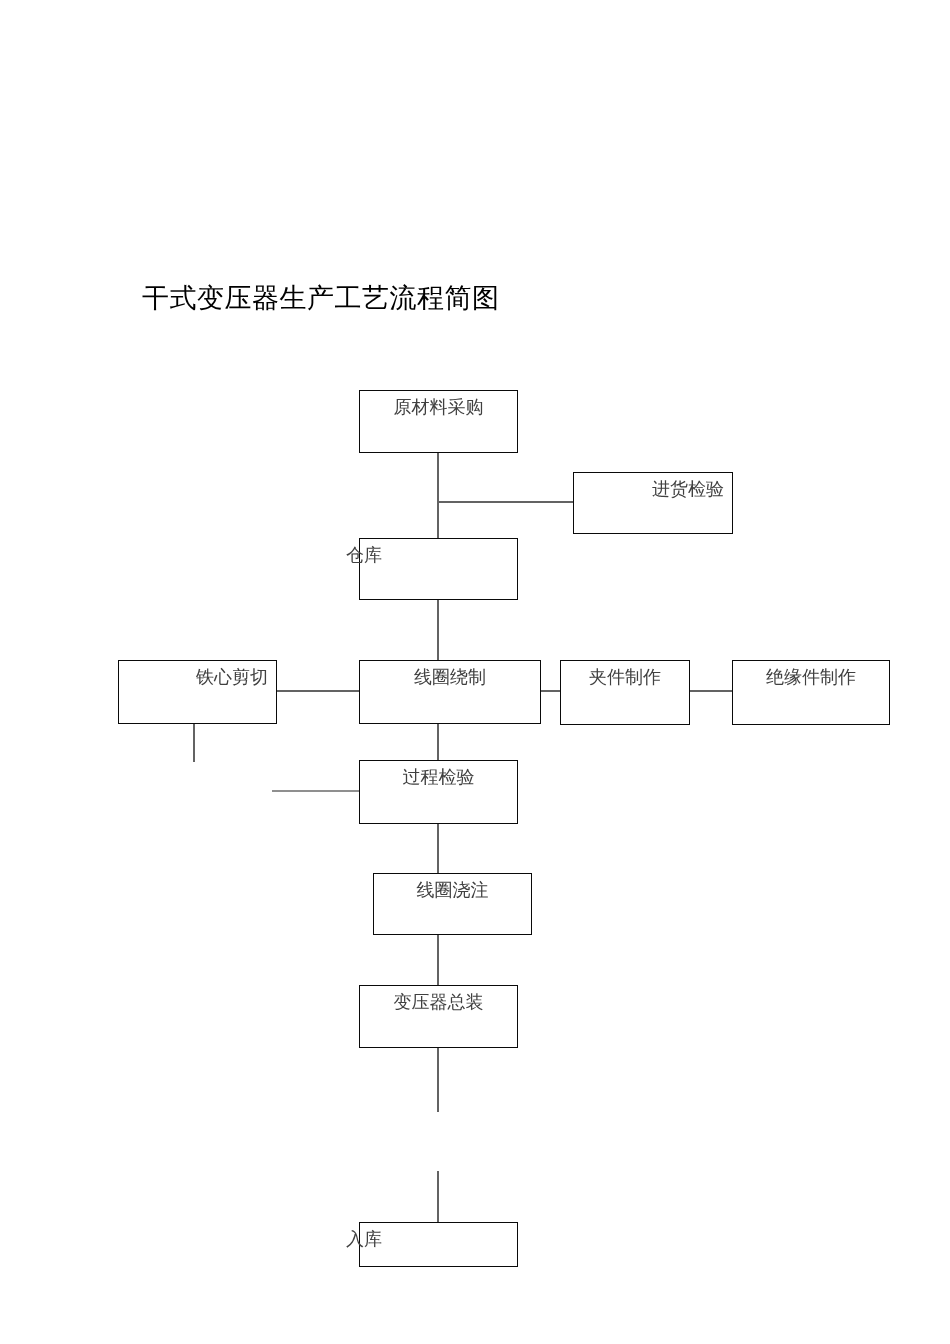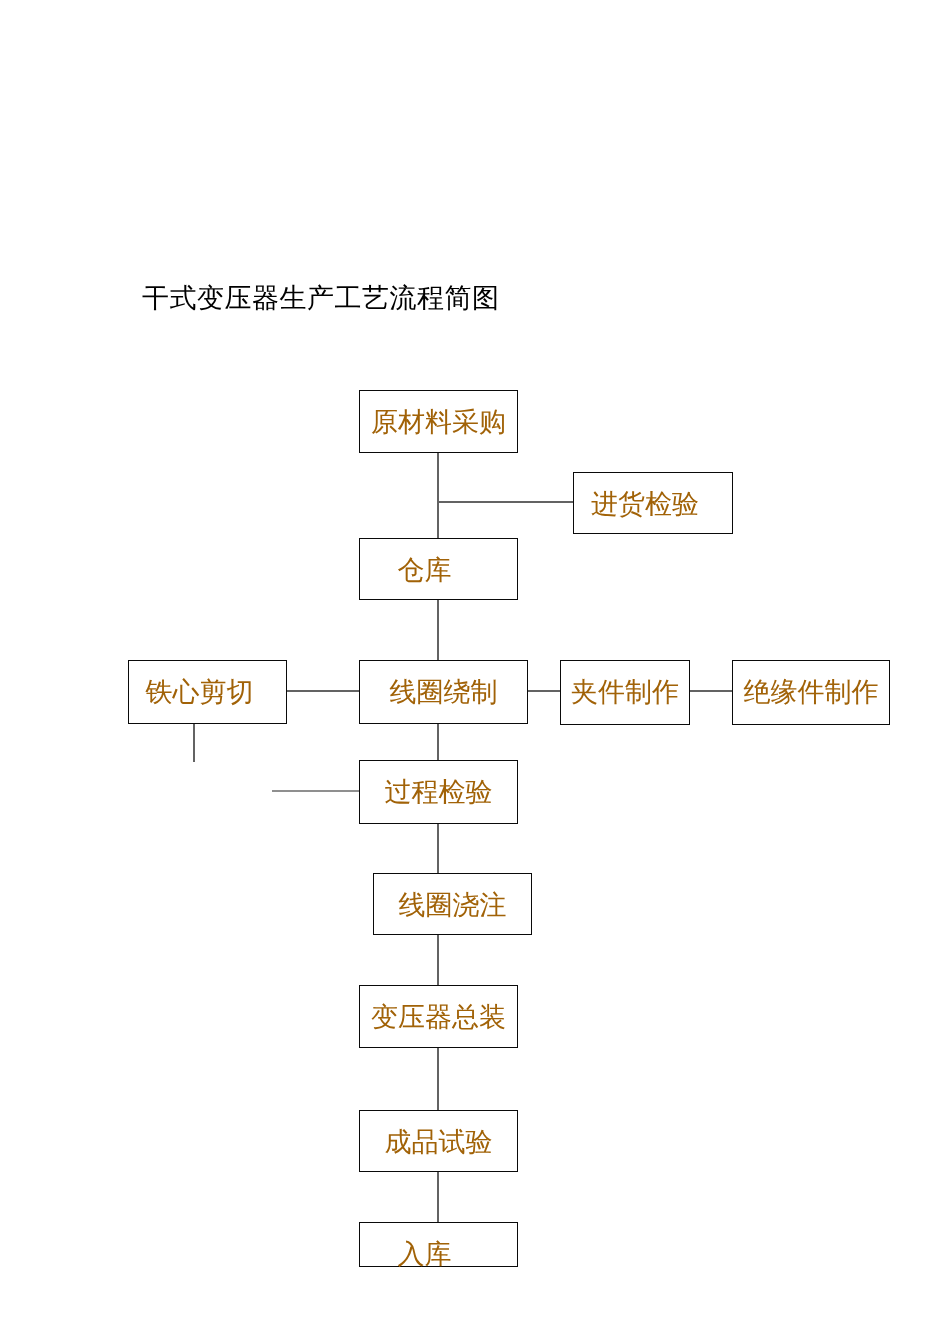--- a/index.html
+++ b/index.html
@@ -32,33 +32,32 @@
     border: 1.6px solid #0a0a0a;
     background: #ffffff;
     z-index: 3;
   }
   .node .label {
     position: absolute;
     left: 0;
     right: 0;
     top: 1px;
     text-align: center;
-    font-size: 27px;
+    font-size: 18px;
     line-height: 30px;
-    color: #a16207;
+    color: #404040;
     white-space: nowrap;
-    margin-top: 15px;
   }
   
   .node.shift-left .label {
-    text-align: center;
+    text-align: left;
     transform: translateX(-14px);
   }
   .node.shift-left2 .label {
-    text-align: center;
+    text-align: right;
     transform: translateX(-8px);
   }
   .conn {
     position: absolute;
     background: #636363;
     z-index: 1;
   }
   .conn.h { height: 2px; }
   .conn.v { width: 2px; }
   .conn.faint { background: #8f8f8f; }
@@ -101,25 +100,25 @@
   </div>
 
   <div class="node shift-left2" style="left:573px; top:472px; width:160px; height:62px;">
     <div class="label">进货检验</div>
   </div>
 
   <div class="node shift-left" style="left:359px; top:538px; width:159px; height:62px;">
     <div class="label">仓库</div>
   </div>
 
-  <div class="node shift-left2" style="left:128px; top:660px; width:159px; height:64px;text-decoration:underline;">
+  <div class="node shift-left2" style="left:118px; top:660px; width:159px; height:64px;text-decoration:underline;">
     <div class="label">铁心剪切</div>
   </div>
 
-  <div class="node" style="left:359px; top:660px; width:169px; height:64px;">
+  <div class="node" style="left:359px; top:660px; width:182px; height:64px;">
     <div class="label">线圈绕制</div>
   </div>
 
   <div class="node" style="left:560px; top:660px; width:130px; height:65px;">
     <div class="label">夹件制作</div>
   </div>
 
   <div class="node" style="left:732px; top:660px; width:158px; height:65px;">
     <div class="label">绝缘件制作</div>
   </div>
@@ -130,21 +129,18 @@
   </div>
 
   <div class="node" style="left:373px; top:873px; width:159px; height:62px;">
     <div class="label">线圈浇注</div>
   </div>
 
   <div class="node" style="left:359px; top:985px; width:159px; height:63px;">
     <div class="label">变压器总装</div>
   </div>
 
-  <div class="node" style="left:359px; top:1110px; width:159px; height:62px;">
-    <div class="label">成品试验</div>
-  </div>
 
   <div class="node shift-left" style="left:359px; top:1222px; width:159px; height:45px;">
     <div class="label">入库</div>
   </div>
 
 </div>
 
 </body></html>

